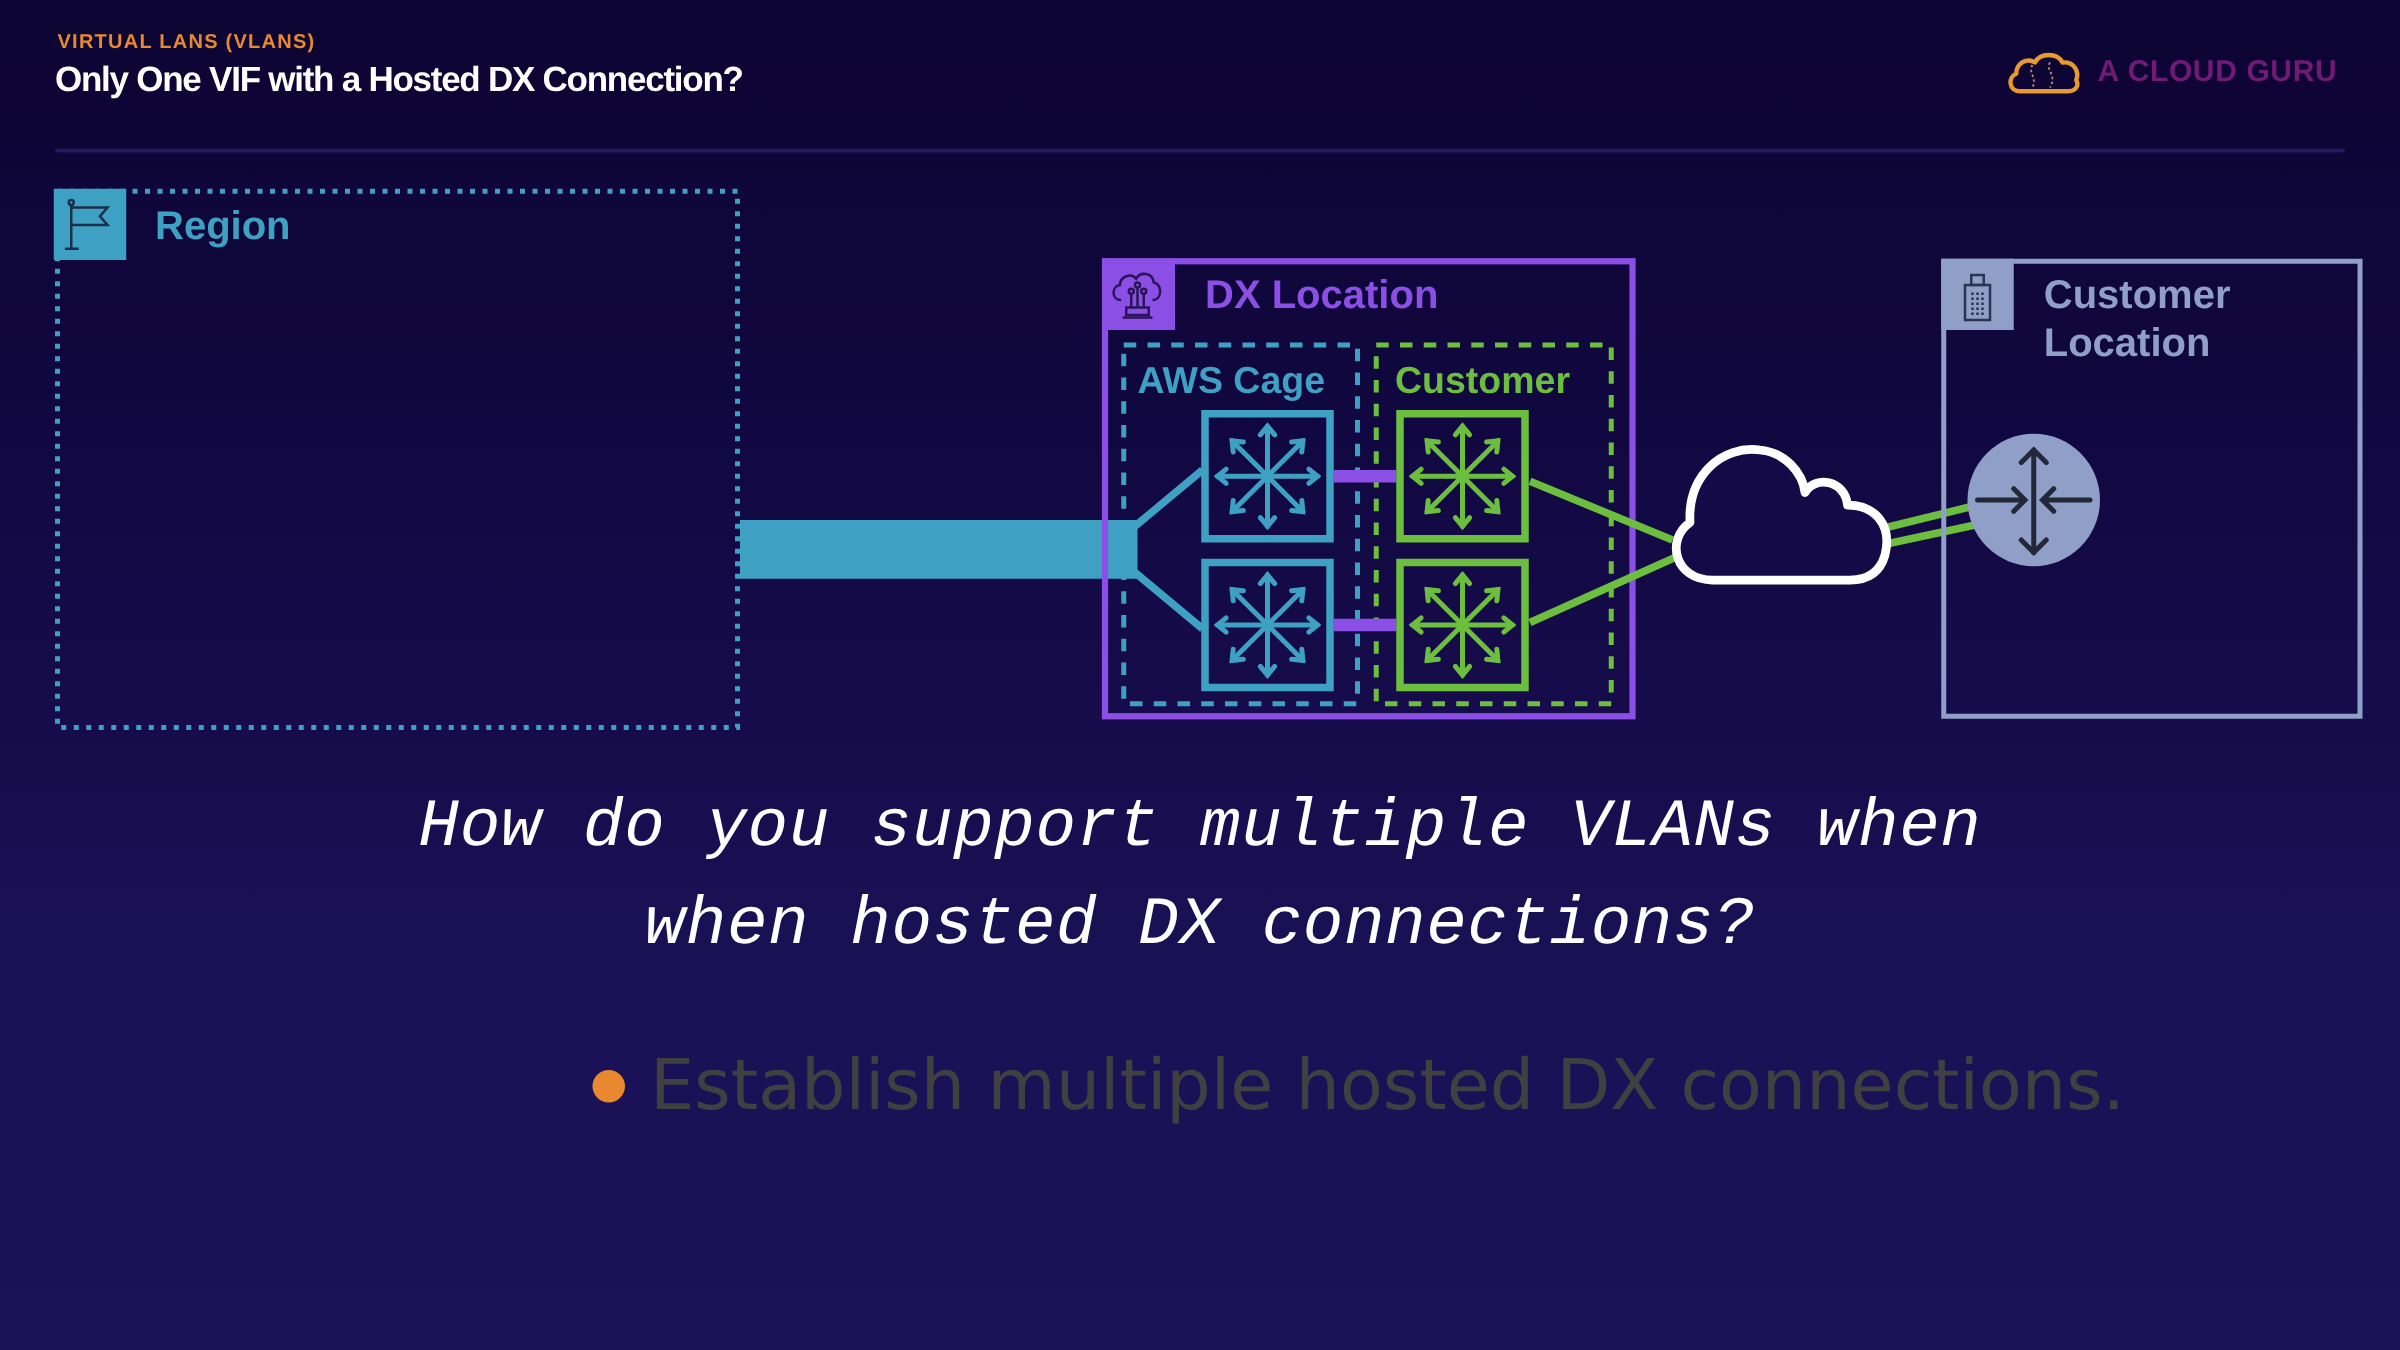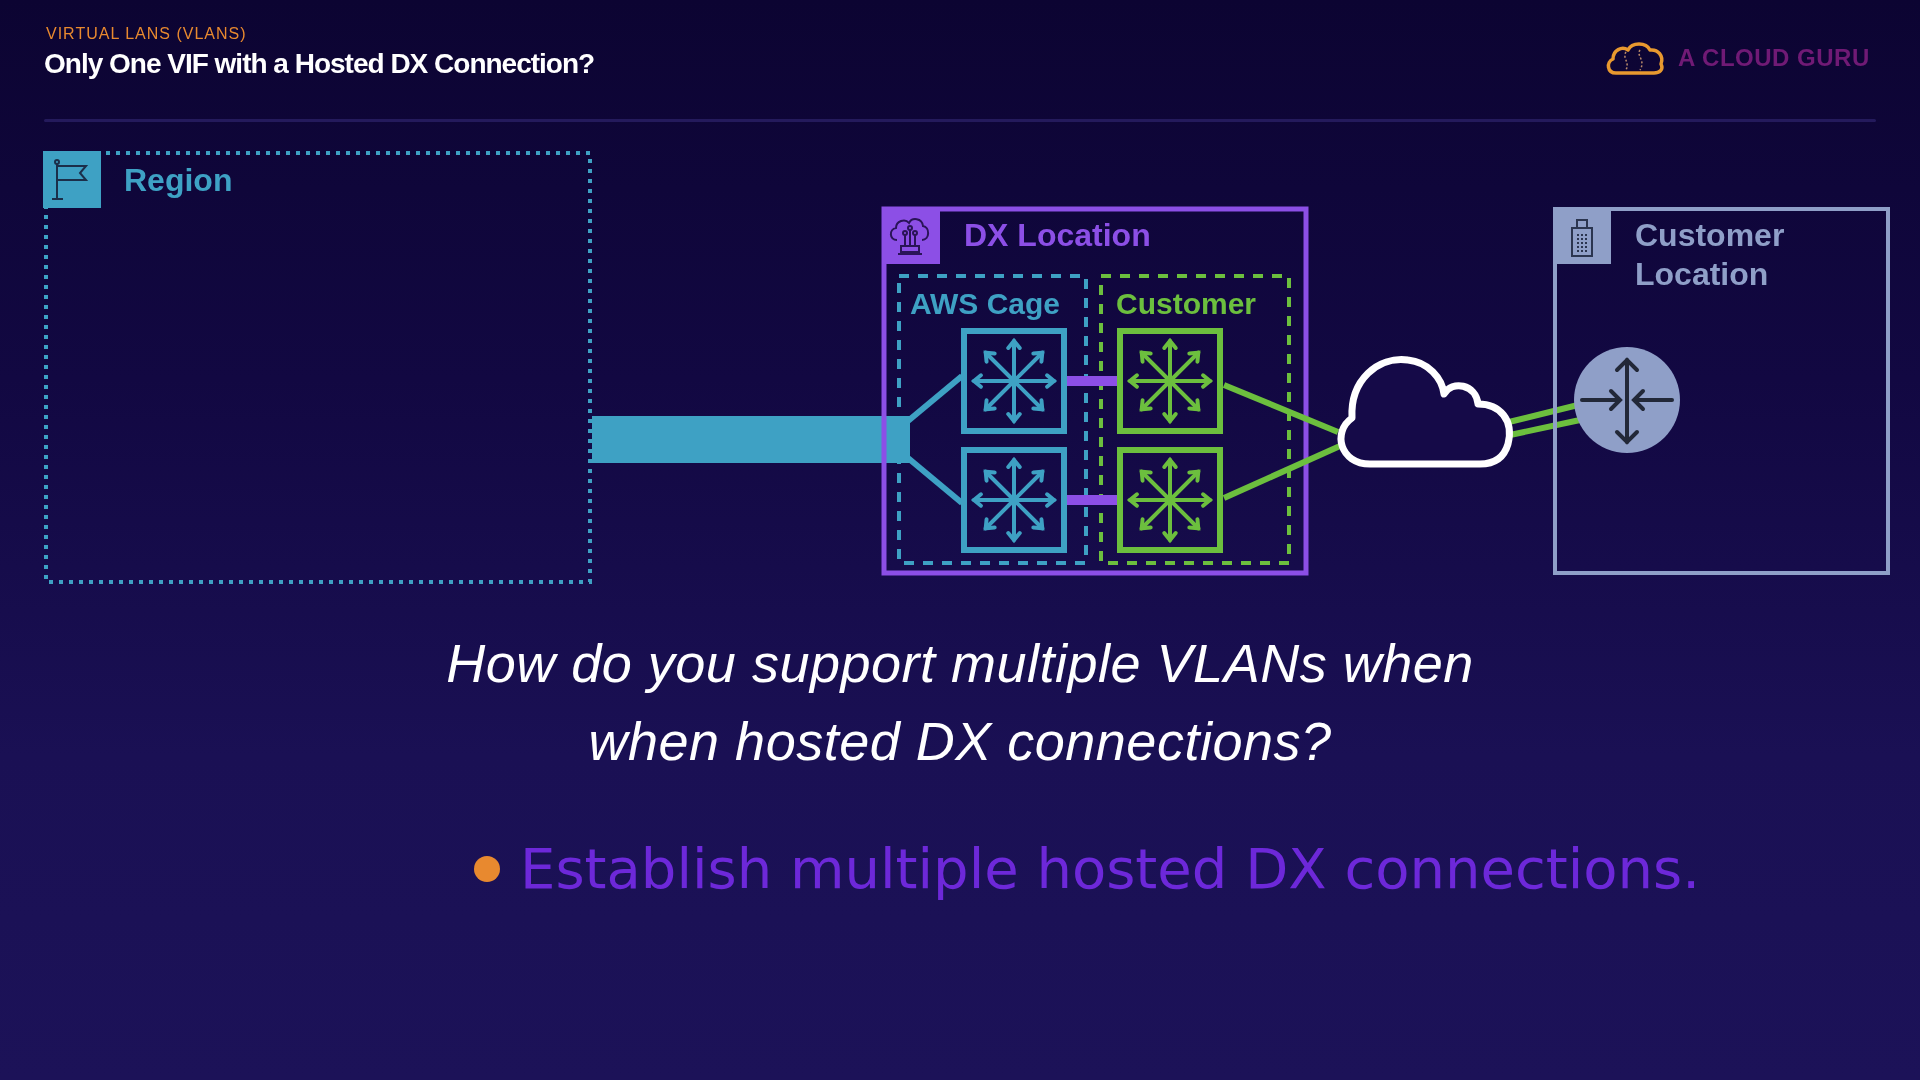--- a/index.html
+++ b/index.html
@@ -2,32 +2,32 @@
 <html><head>
 <meta charset="utf-8">
 <style>
   html, body { margin:0; padding:0; }
   body {
     width:1920px; height:1080px; overflow:hidden; position:relative;
     background: linear-gradient(180deg, #0c0432 0%, #120842 35%, #1a1054 70%, #1c1258 100%);
     font-family: "Liberation Sans", sans-serif;
   }
   .abs { position:absolute; }
-  .eyebrow { left:46px; top:25px; color:#e8892f; font-size:16px; font-weight:normal; letter-spacing:1px; }
+  .eyebrow { left:46px; top:25px; color:#e8892f; font-size:16px; font-weight:bold; letter-spacing:1px; }
   .title { left:44px; top:48px; color:#ffffff; font-size:28px; font-weight:bold; letter-spacing:-1px; }
   .logo { left:1604px; top:38px; height:40px; display:flex; align-items:center; gap:12px; }
   .logo-text { color:#701a75; font-size:24px; font-weight:bold; letter-spacing:0.5px; }
   .divider { left:44px; top:119px; width:1832px; height:3px; background:#241a5c; border-radius:2px; }
   #diagram { left:0; top:0; }
-  .q { left:0; width:1920px; text-align:center; color:#ffffff; font-style:italic; font-size:54px; font-family:Liberation Sans, sans-serif; font-weight:normal; letter-spacing:0.5px; }
+  .q { left:0; width:1920px; text-align:center; color:#ffffff; font-style:italic; font-size:54px; font-family:Liberation Mono, monospace; font-weight:normal; letter-spacing:0.5px; }
   .q1 { top:632px; }
   .q2 { top:710px; }
   .bullet { left:474px; top:836px; display:flex; align-items:center; gap:20px; }
   .dot { width:26px; height:26px; border-radius:50%; background:#e8892f; }
-  .bullet-text { color:#6d28d9; font-size:56px; font-family:"DejaVu Sans", sans-serif; }
+  .bullet-text { color:#404040; font-size:56px; font-family:"DejaVu Sans", sans-serif; }
 </style>
 </head>
 <body>
 
 <div class="abs eyebrow">VIRTUAL LANS (VLANS)</div>
 <div class="abs title">Only One VIF with a Hosted DX Connection?</div>
 
 <div class="abs logo">
   <svg width="62" height="36" viewBox="0 0 62 36">
     <path d="M12 33 C3 33 2 22 9 19 C9 10 18 6 24 10 C28 2 42 2 46 10 C54 9 60 16 57 24 C60 30 55 33 50 33 Z" fill="none" stroke="#e8992f" stroke-width="3.5" stroke-linejoin="round"></path>

